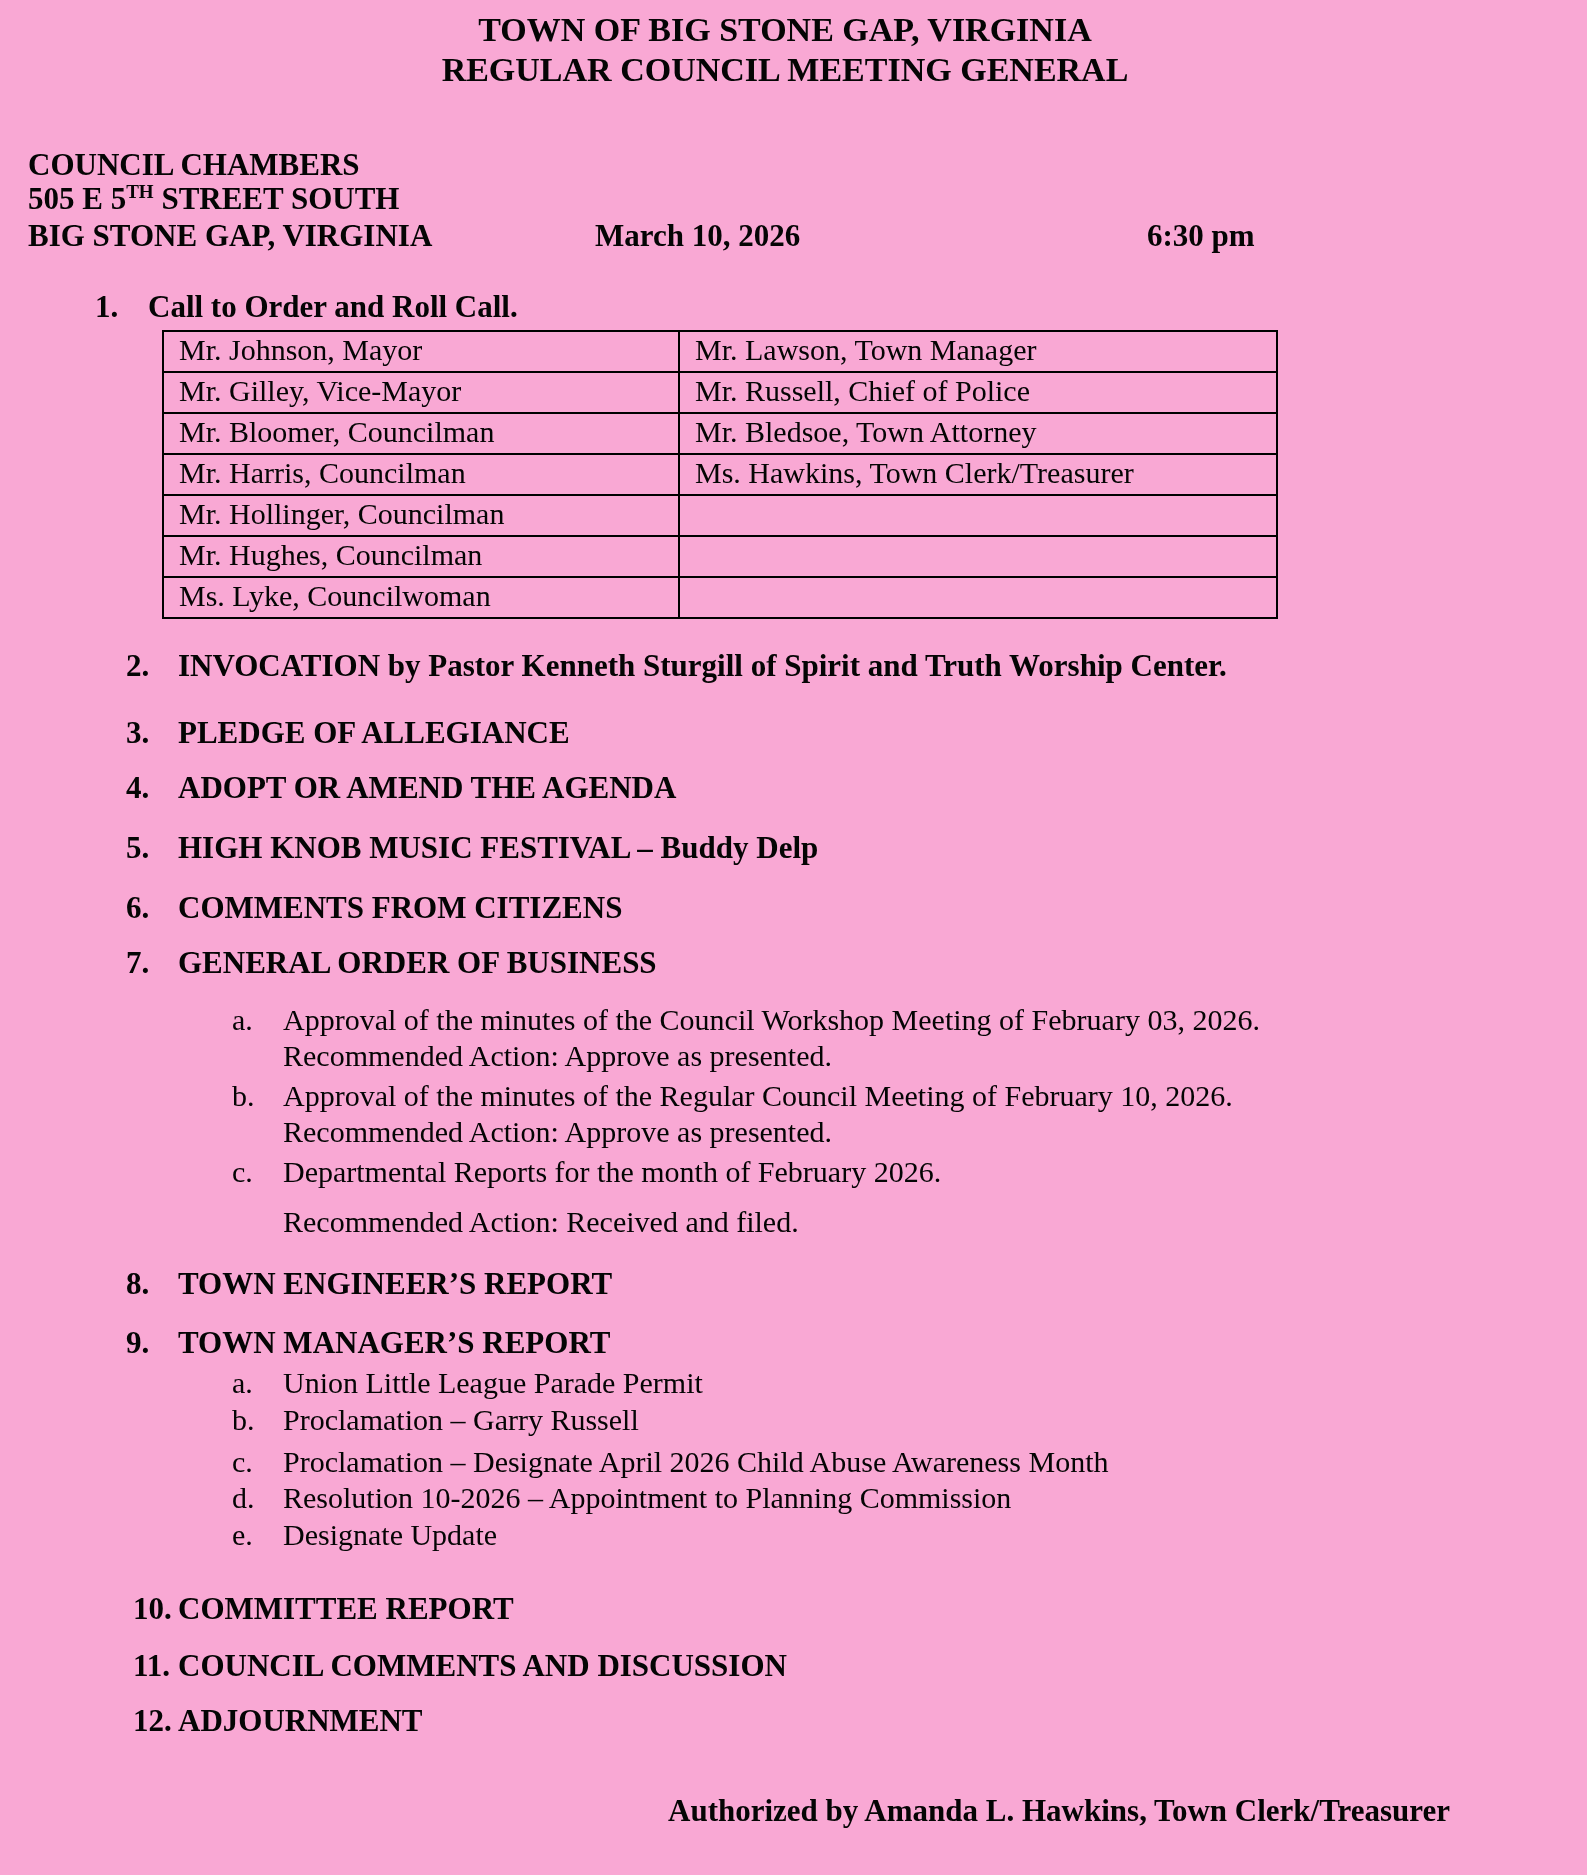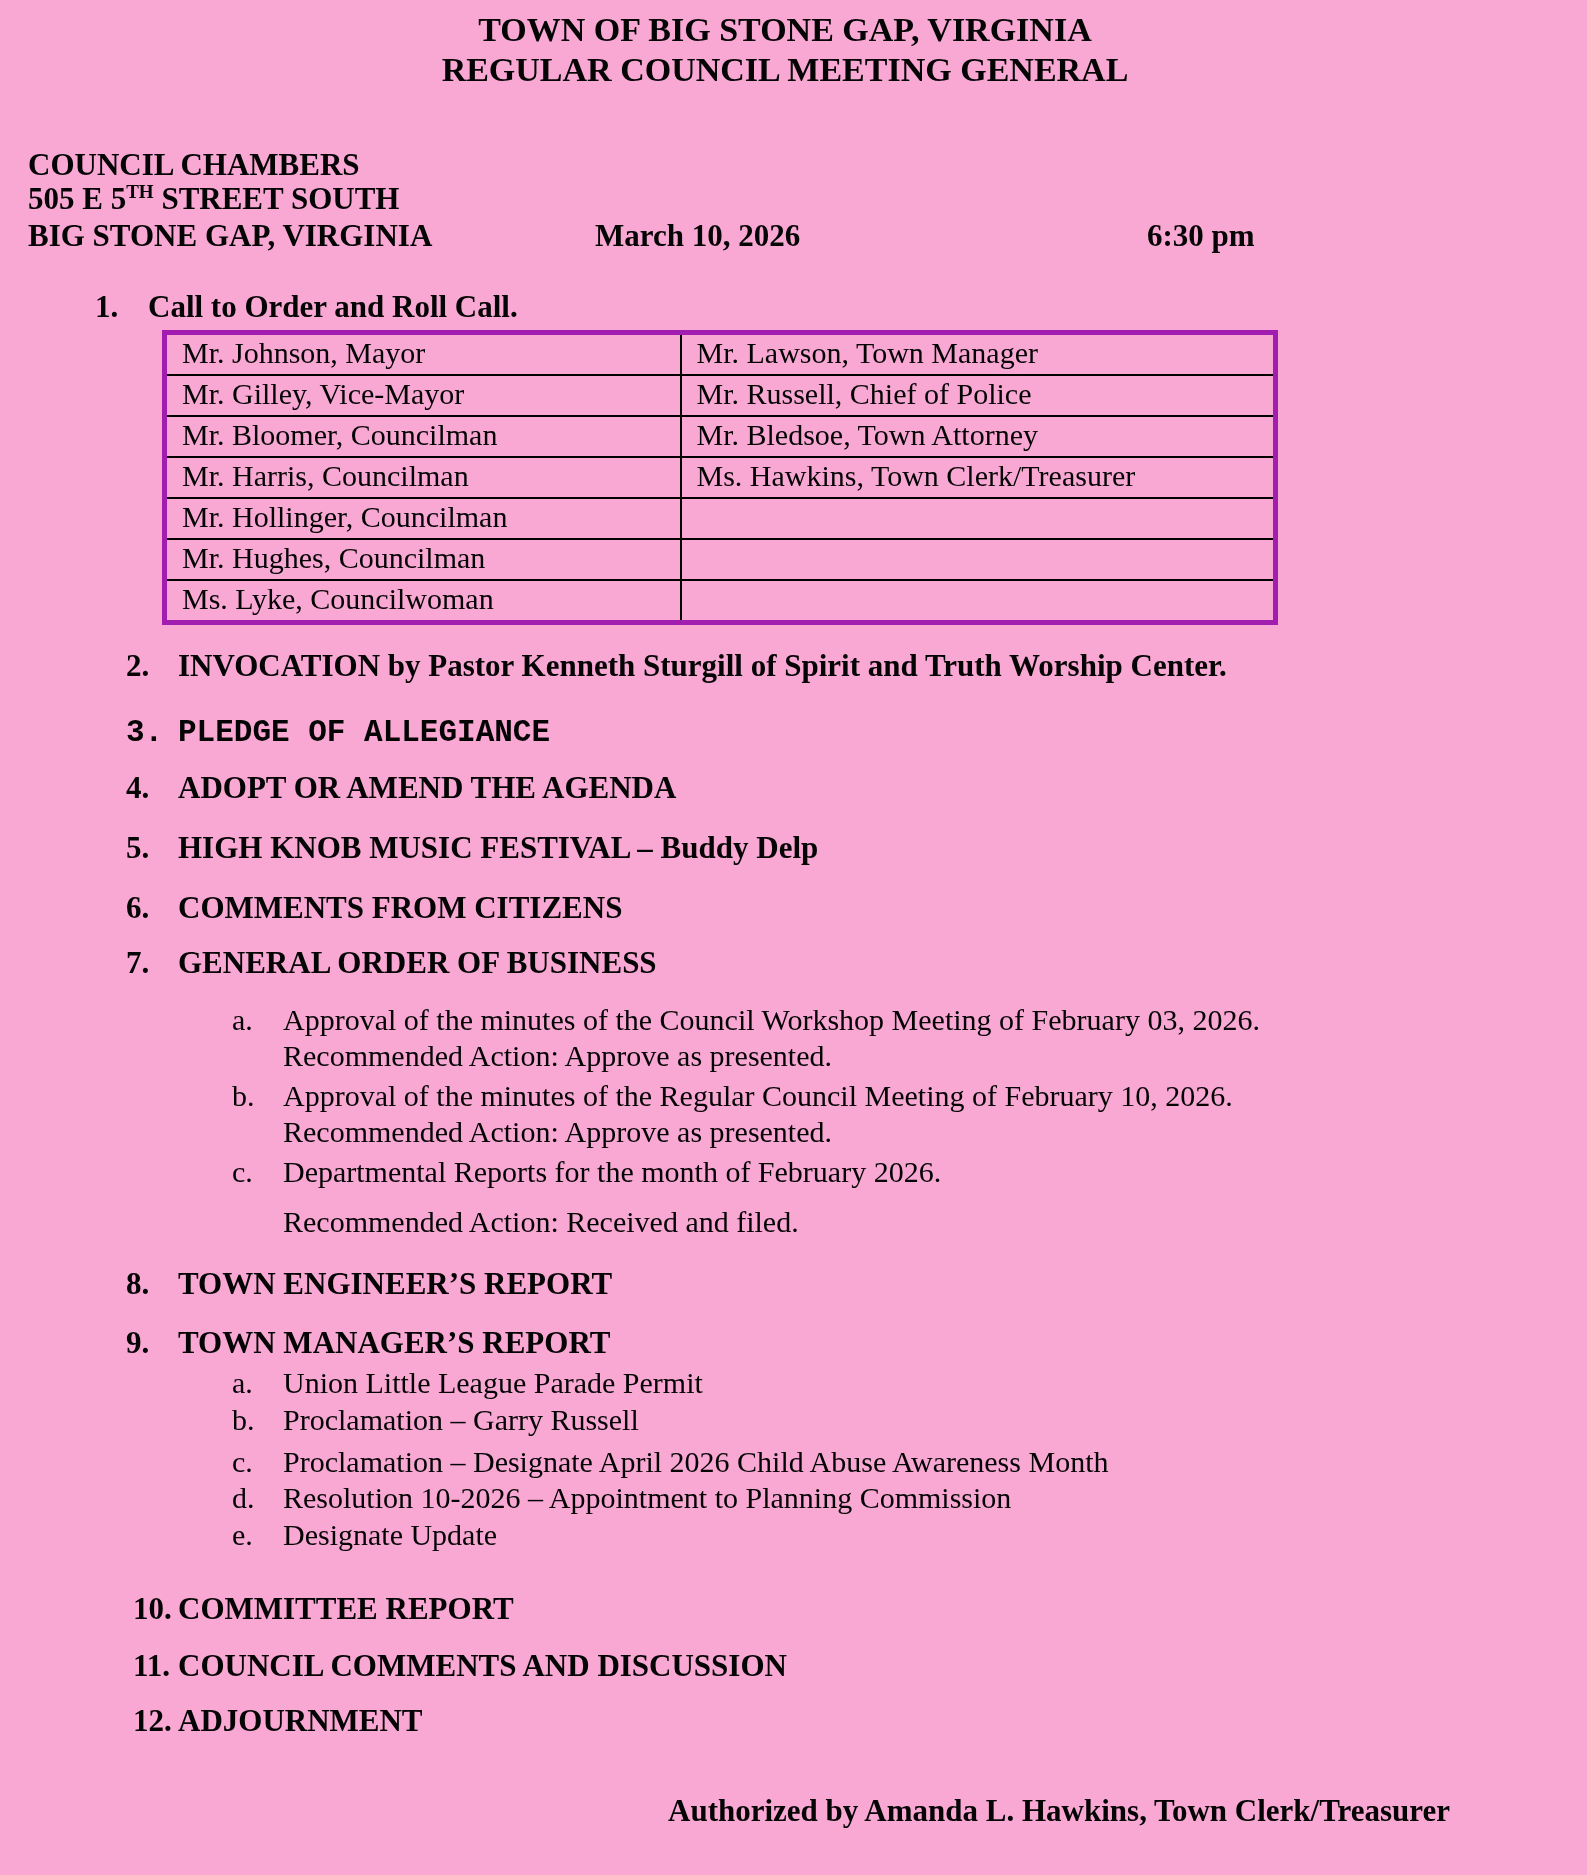--- a/index.html
+++ b/index.html
@@ -15,21 +15,21 @@
   .title{font-size:34px;font-weight:bold;width:1570px;text-align:center;}
   .info{font-size:31px;font-weight:bold;}
   .item{font-size:31px;font-weight:bold;left:126px;}
   .item .num{display:inline-block;min-width:52px;}
   .sub{font-size:30px;font-weight:normal;left:232px;}
   .sub .letter{display:inline-block;min-width:51px;}
   .subaction{font-size:30px;font-weight:normal;left:283px;}
   .roll-table{
     position:absolute;top:330px;left:162px;
     width:1116px;height:283px;
-    border-collapse:collapse;border:5px solid #a21caf;
+    border-collapse:collapse;border:1px solid #a21caf;
     table-layout:fixed;
   }
   .roll-table td{
     border:2px solid #000;
     font-size:30px;
     padding:1px 8px 4px 15px;
     white-space:nowrap;
     vertical-align:middle;
   }
   sup.ord{font-size:19px;font-weight:bold;vertical-align:baseline;position:relative;top:-11px;}
@@ -82,21 +82,21 @@
         <td></td>
       </tr>
       <tr>
         <td>Ms. Lyke, Councilwoman</td>
         <td></td>
       </tr>
     </tbody>
   </table>
 
   <div class="line item" style="top:648px;"><span class="num">2.</span><span>INVOCATION by Pastor Kenneth Sturgill of Spirit and Truth Worship Center.</span></div>
-  <div class="line item" style="top:715px;font-family:Liberation Mono, monospace;"><span class="num">3.</span><span>PLEDGE OF ALLEGIANCE</span></div>
+  <div class="line item" style="top:715px;"><span class="num">3.</span><span>PLEDGE OF ALLEGIANCE</span></div>
   <div class="line item" style="top:770px;"><span class="num">4.</span><span>ADOPT OR AMEND THE AGENDA</span></div>
   <div class="line item" style="top:830px;"><span class="num">5.</span><span>HIGH KNOB MUSIC FESTIVAL – Buddy Delp</span></div>
   <div class="line item" style="top:890px;"><span class="num">6.</span><span>COMMENTS FROM CITIZENS</span></div>
   <div class="line item" style="top:945px;"><span class="num">7.</span><span>GENERAL ORDER OF BUSINESS</span></div>
 
   <div class="line sub" style="top:1003px;"><span class="letter">a.</span><span>Approval of the minutes of the Council Workshop Meeting of February 03, 2026.</span></div>
   <div class="line subaction" style="top:1039px;">Recommended Action: Approve as presented.</div>
   <div class="line sub" style="top:1079px;"><span class="letter">b.</span><span>Approval of the minutes of the Regular Council Meeting of February 10, 2026.</span></div>
   <div class="line subaction" style="top:1115px;">Recommended Action: Approve as presented.</div>
   <div class="line sub" style="top:1155px;"><span class="letter">c.</span><span>Departmental Reports for the month of February 2026.</span></div>

